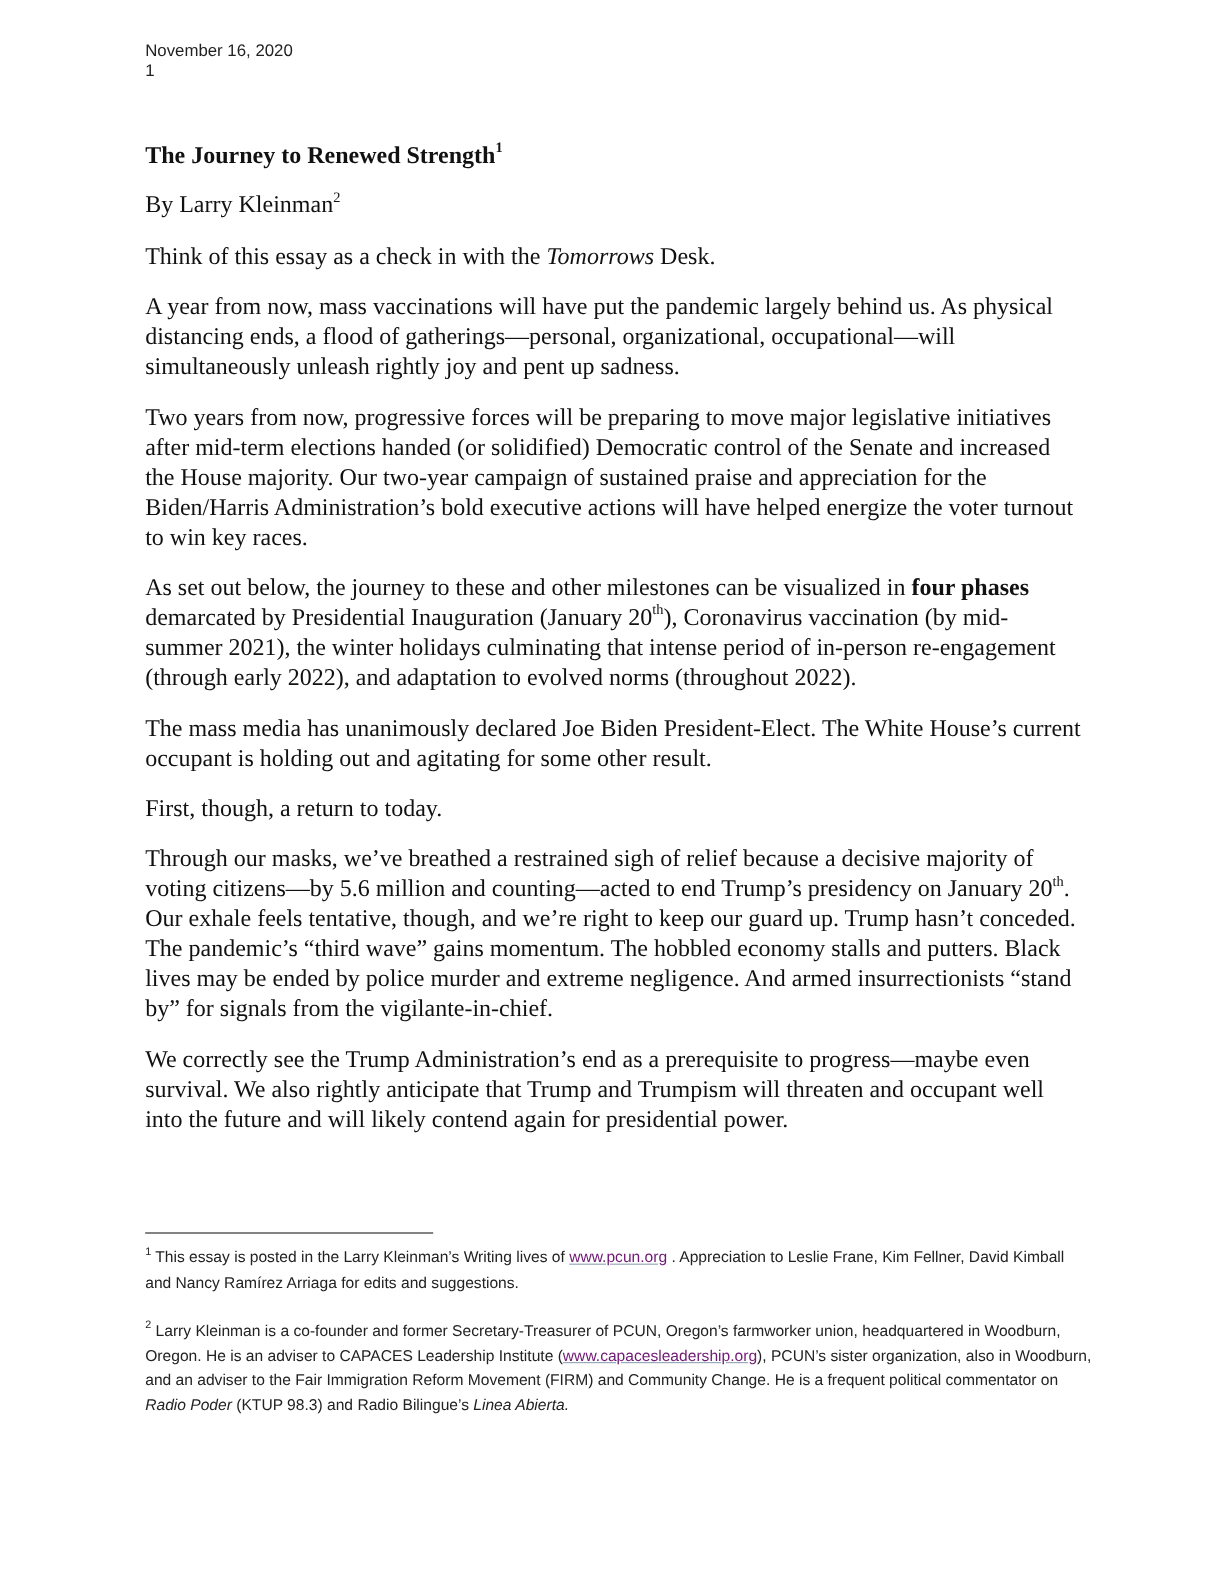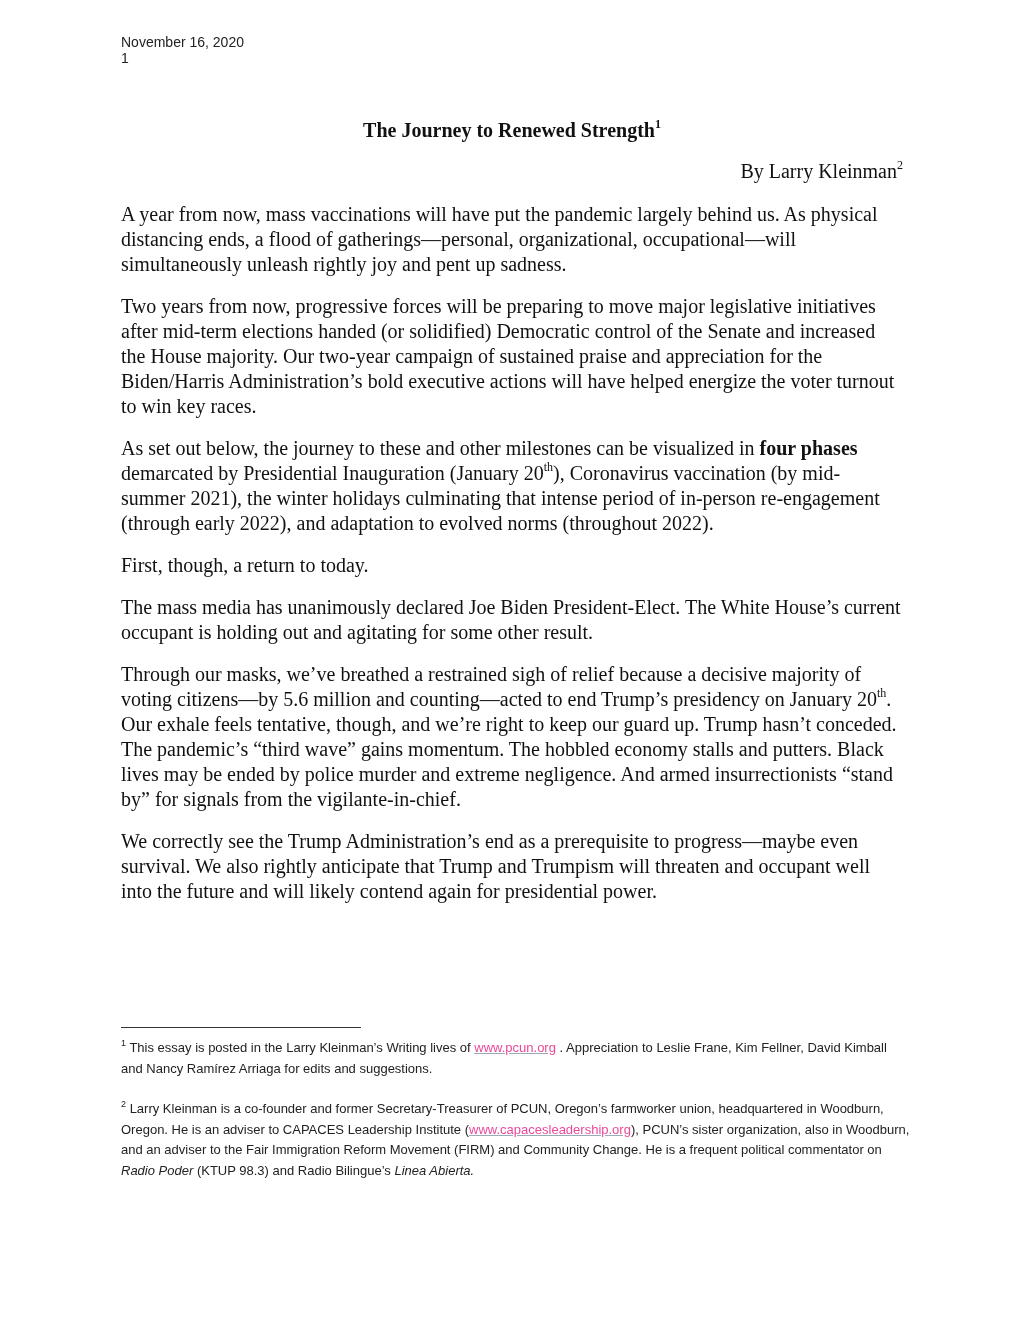--- a/index.html
+++ b/index.html
@@ -1,47 +1,48 @@
 <!DOCTYPE html>
 <html><head>
 <meta charset="utf-8">
 <style>
   html, body { margin: 0; padding: 0; background: #ffffff; }
   body { width: 1020px; height: 1320px; position: relative; overflow: hidden; color: #111; }
   .header { position: absolute; top: 34px; left: 121px; right: 120px; display: flex; justify-content: space-between;
     font-family: "Liberation Sans", sans-serif; font-size: 14px; color: #222; flex-direction: column; }
   .content { position: absolute; top: 118px; left: 121px; width: 782px;
     font-family: "Liberation Serif", serif; font-size: 20px; line-height: 25px; }
-  .title { text-align: center; font-weight: bold; margin: 0 0 16px 0; }
-  .byline { text-align: right; margin: 0 0 18px 0; }
+  .title { text-align: left; font-weight: bold; margin: 0 0 16px 0; }
+  .byline { text-align: left; margin: 0 0 18px 0; }
   p { margin: 0 0 17px 0; }
   sup { font-size: 12px; line-height: 0; vertical-align: 9px; }
   .rule { position: absolute; top: 1027px; left: 121px; width: 240px; height: 1px; background: #333; }
   .footnotes { position: absolute; top: 1038px; left: 121px; width: 790px;
     font-family: "Liberation Sans", sans-serif; font-size: 13px; line-height: 20.5px; color: #222; }
   .footnotes p { margin: 0 0 20px 0; }
   .footnotes sup { font-size: 9px; vertical-align: 6px; }
-  a { color: #ec4899; text-decoration: underline; text-decoration-color: #9ab; }
+  a { color: #701a75; text-decoration: underline; text-decoration-color: #9ab; }
 </style>
 </head>
 <body>
 
 <div class="header">
   <span>November 16, 2020</span>
   <span>1</span>
 </div>
 
 <div class="content">
   <div class="title"><span>The Journey to Renewed Strength</span><sup>1</sup></div>
   <div class="byline"><span>By Larry Kleinman</span><sup>2</sup></div>
+  <p><span>Think of this essay as a check in with the </span><i>Tomorrows</i><span> Desk.</span></p>
   <p>A year from now, mass vaccinations will have put the pandemic largely behind us.  As physical distancing ends, a flood of gatherings—personal, organizational, occupational—will simultaneously unleash rightly joy and pent up sadness.</p>
   <p>Two years from now, progressive forces will be preparing to move major legislative initiatives after mid-term elections handed (or solidified) Democratic control of the Senate and increased the House majority.  Our two-year campaign of sustained praise and appreciation for the Biden/Harris Administration’s bold executive actions will have helped energize the voter turnout to win key races.</p>
   <p><span>As set out below, the journey to these and other milestones can be visualized in </span><b>four phases</b><span> demarcated by Presidential Inauguration (January 20</span><sup>th</sup><span>), Coronavirus vaccination (by mid-summer 2021), the winter holidays culminating that intense period of in-person re-engagement (through early 2022), and adaptation to evolved norms (throughout 2022).</span></p>
+  <p>The mass media has unanimously declared Joe Biden President-Elect.  The White House’s current occupant is holding out and agitating for some other result.</p>
   <p>First, though, a return to today.</p>
-  <p>The mass media has unanimously declared Joe Biden President-Elect.  The White House’s current occupant is holding out and agitating for some other result.</p>
   <p><span>Through our masks, we’ve breathed a restrained sigh of relief because a decisive majority of voting citizens—by 5.6 million and counting—acted to end Trump’s presidency on January 20</span><sup>th</sup><span>.  Our exhale feels tentative, though, and we’re right to keep our guard up.  Trump hasn’t conceded.  The pandemic’s “third wave” gains momentum.  The hobbled economy stalls and putters.  Black lives may be ended by police murder and extreme negligence.  And armed insurrectionists “stand by” for signals from the vigilante-in-chief.</span></p>
   <p>We correctly see the Trump Administration’s end as a prerequisite to progress—maybe even survival.  We also rightly anticipate that Trump and Trumpism will threaten and occupant well into the future and will likely contend again for presidential power.</p>
 </div>
 
 <div class="rule"></div>
 
 <div class="footnotes">
   <p><sup>1</sup><span> This essay is posted in the Larry Kleinman’s Writing lives of </span><a>www.pcun.org</a><span> . Appreciation to Leslie Frane, Kim Fellner, David Kimball and Nancy Ramírez Arriaga for edits and suggestions.</span></p>
   <p><sup>2</sup><span> Larry Kleinman is a co-founder and former Secretary-Treasurer of PCUN, Oregon’s farmworker union, headquartered in Woodburn, Oregon.  He is an adviser to CAPACES Leadership Institute (</span><a>www.capacesleadership.org</a><span>), PCUN’s sister organization, also in Woodburn, and an adviser to the Fair Immigration Reform Movement (FIRM) and Community Change.  He is a frequent political commentator on </span><i>Radio Poder</i><span> (KTUP 98.3) and Radio Bilingue’s </span><i>Linea Abierta.</i></p>
 </div>

